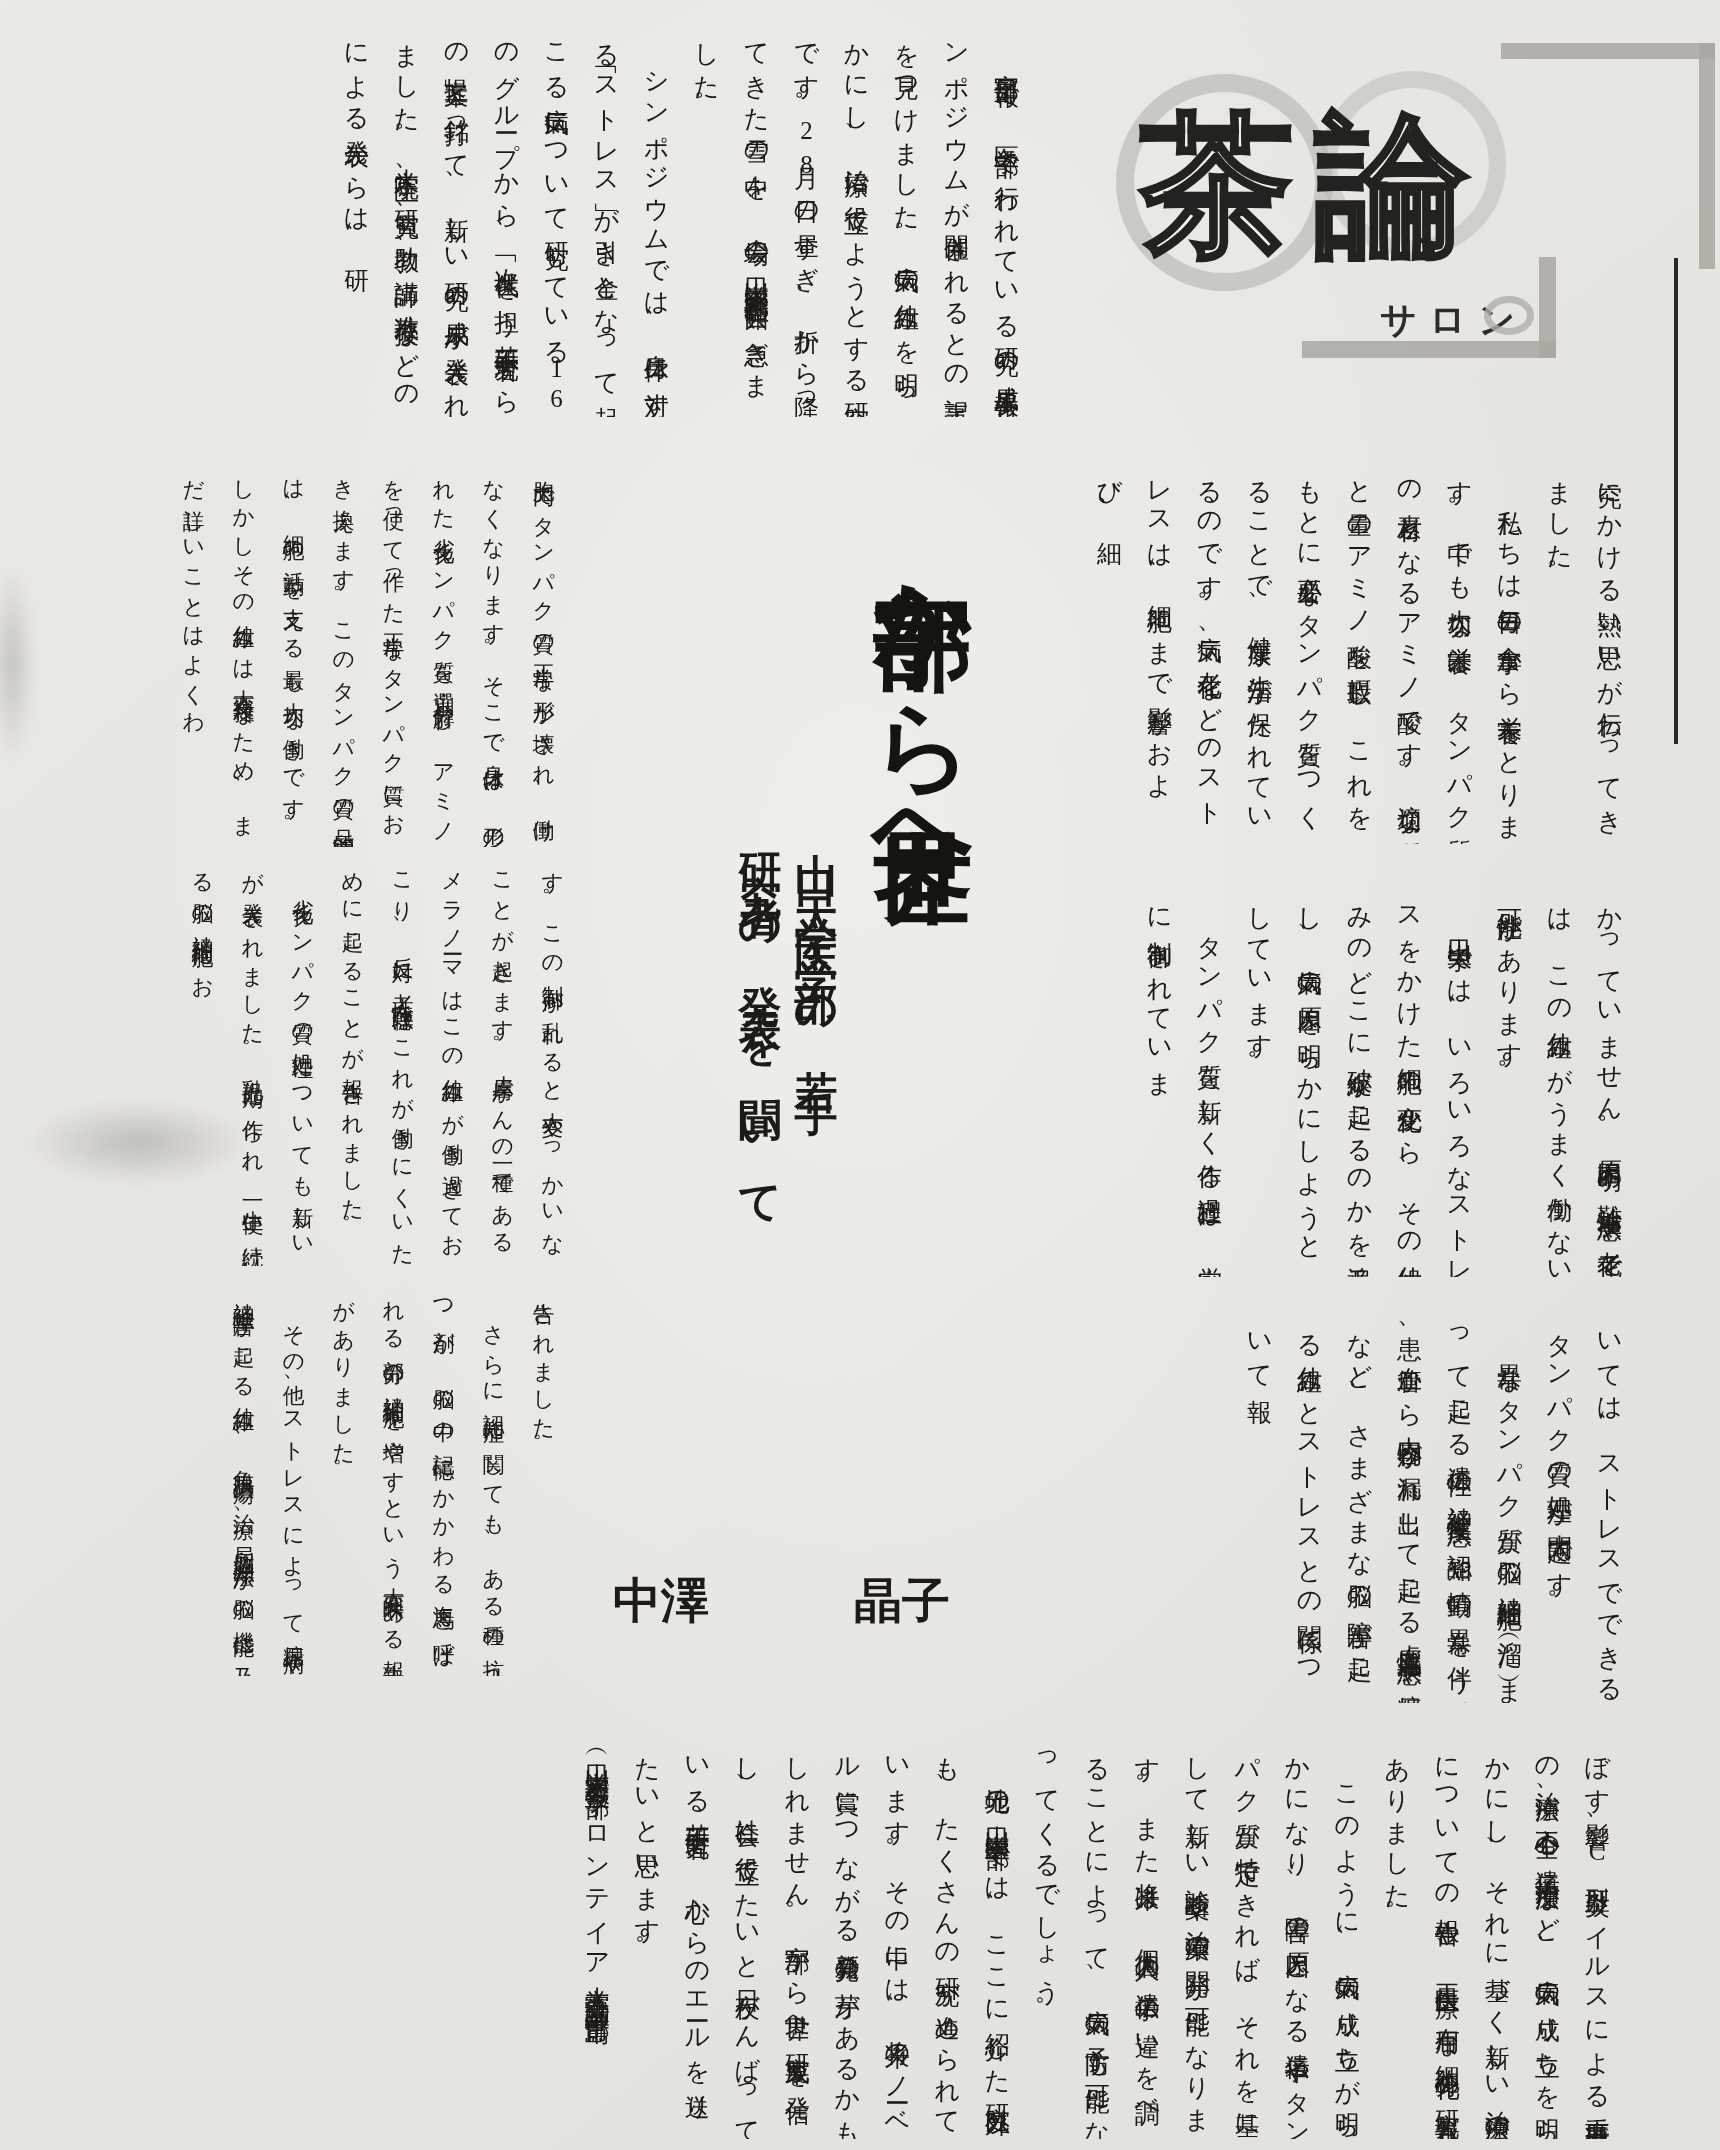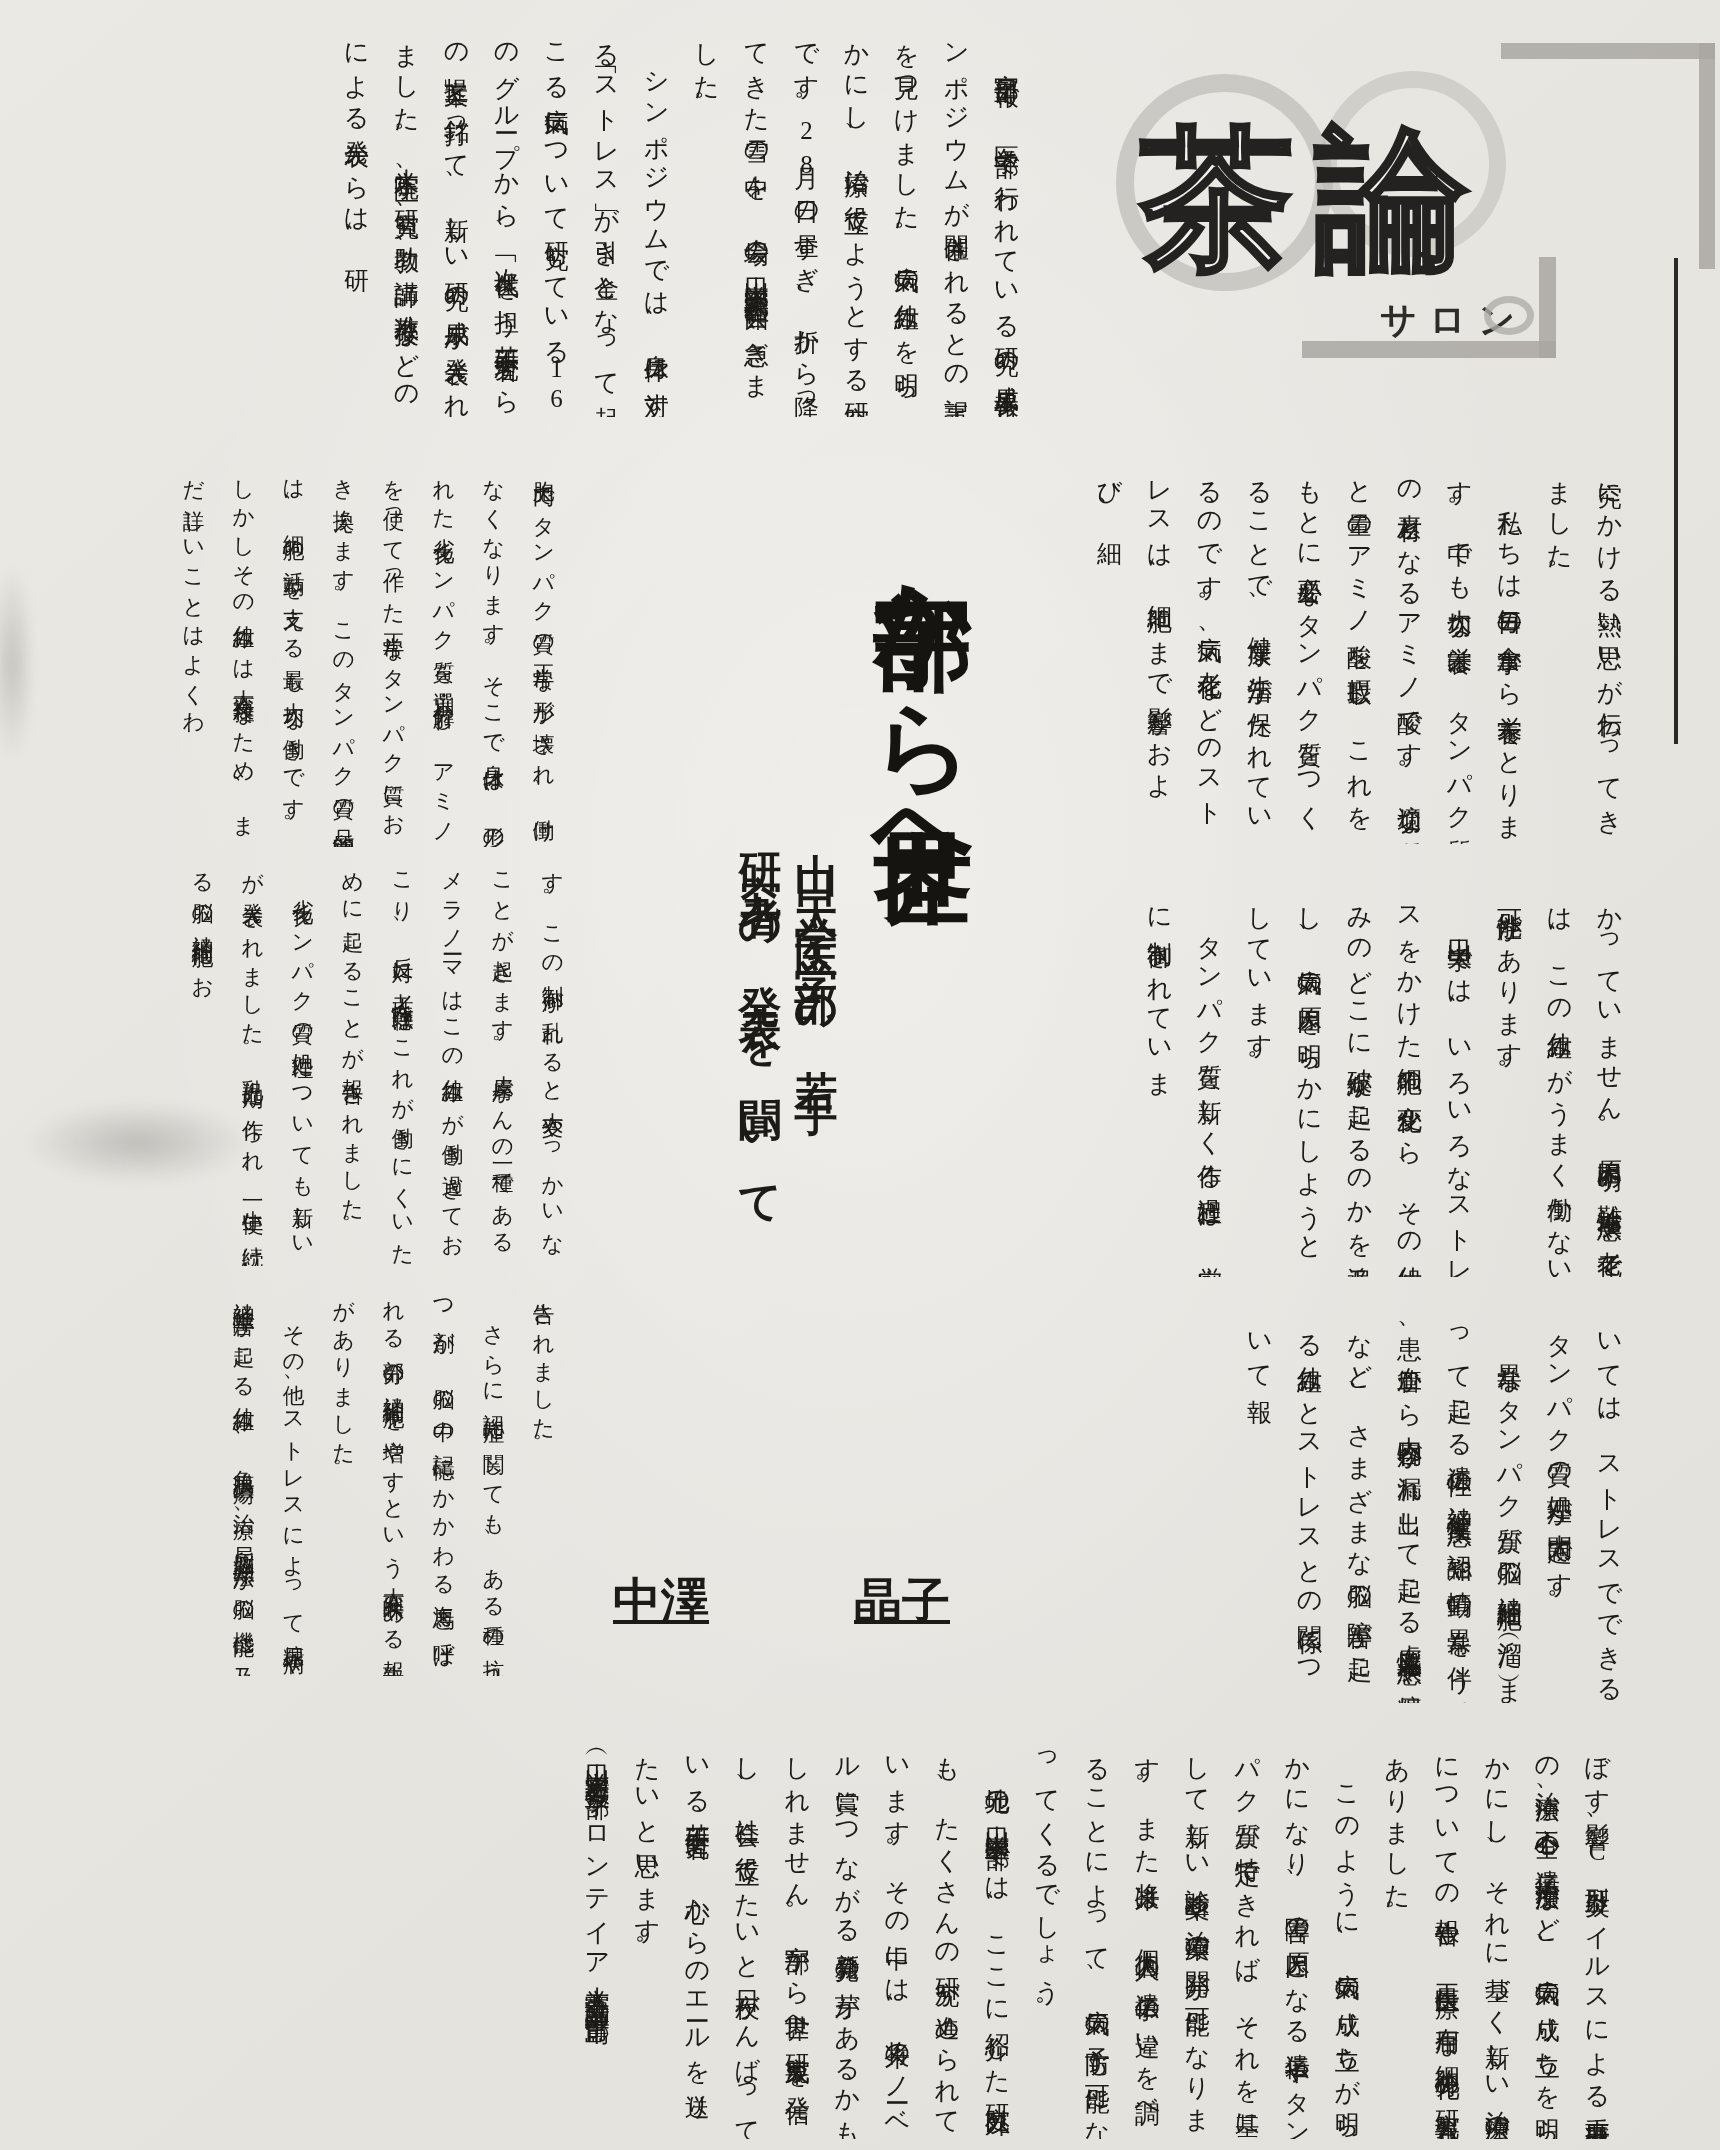--- a/index.html
+++ b/index.html
@@ -50,21 +50,21 @@
   .rule{position:absolute;background:#2b2927;}
   .smudge{position:absolute;filter:blur(5.4px);opacity:.32;}
 </style>
 </head>
 <body>
 
 <div class="paper">
 
   <div class="ring" style="left:1116px;top:74px;width:181px;height:181px;border:18.6px solid #b6b4af;opacity:.6;"></div>
   <div class="ring" style="left:1320px;top:71px;width:152px;height:152px;border:17px solid #b6b4af;opacity:.45;"></div>
-  <div class="logo-char" style="left:1141px;top:99px;font-size:152px;">茶論</div>
+  <div class="logo-char" style="left:1141px;top:85px;font-size:152px;">茶論</div>
   <div class="logo-kana" style="left:1380px;top:296px;">サロン</div>
   <div class="ring" style="left:1484px;top:296px;width:36px;height:25px;border:7px solid #b0aea9;border-radius:50%;opacity:.8;"></div>
 
   <div class="bar" style="left:1501px;top:43px;width:214px;height:15.5px;"></div>
   <div class="bar" style="left:1699px;top:43px;width:15.5px;height:226px;"></div>
   <div class="bar" style="left:1302px;top:341px;width:254px;height:17px;"></div>
   <div class="bar" style="left:1539px;top:257px;width:17px;height:101px;"></div>
 
   <div class="rule" style="left:1674px;top:258px;width:3.9px;height:486px;"></div>
 
@@ -111,21 +111,21 @@
     <p>（山口大学名誉教授・宇部フロンテイア大学非常勤講師・宇部市島）</p>
   </div>
 
   <div class="headline" style="left:850px;top:505px;height:751px;">宇部から世界へ</div>
 
   <div class="subtitle" style="left:732px;top:819px;height:652px;">
     <p>山口大学医学部の若手</p>
     <p>研究者の発表を聞いて</p>
   </div>
 
-  <div class="author" style="left:613px;top:1569px;width:337px;text-decoration:underline;">
+  <div class="author" style="left:613px;top:1569px;width:337px;">
     <span>中澤</span>
     <span>晶子</span>
   </div>
 
   <div class="smudge" style="left:21.7px;top:1100px;width:232px;height:85px;background:radial-gradient(ellipse,#6d6b67 0%,rgba(0,0,0,0) 70%);"></div>
   <div class="smudge" style="left:-10.8px;top:563px;width:46px;height:201px;background:radial-gradient(ellipse,#7a7874 0%,rgba(0,0,0,0) 70%);"></div>
 
 </div>
 
 

